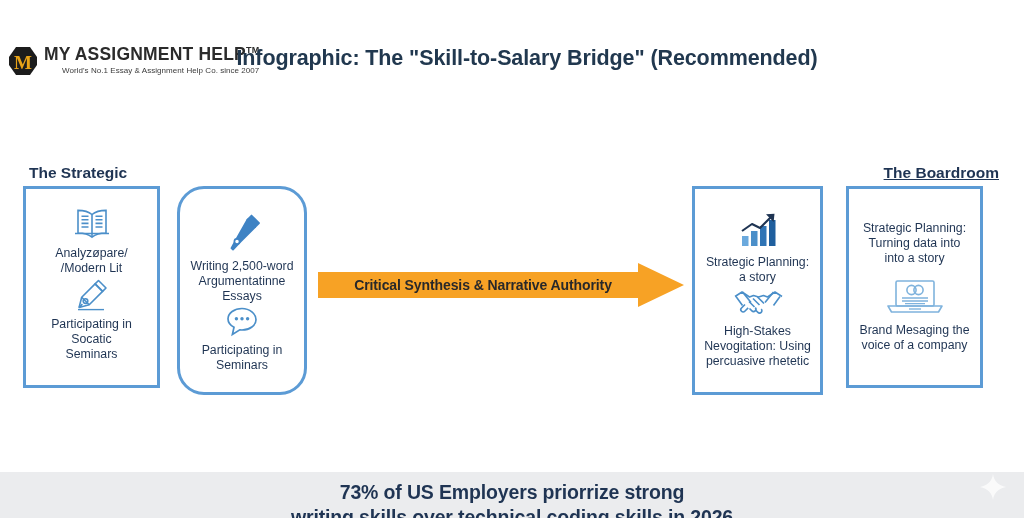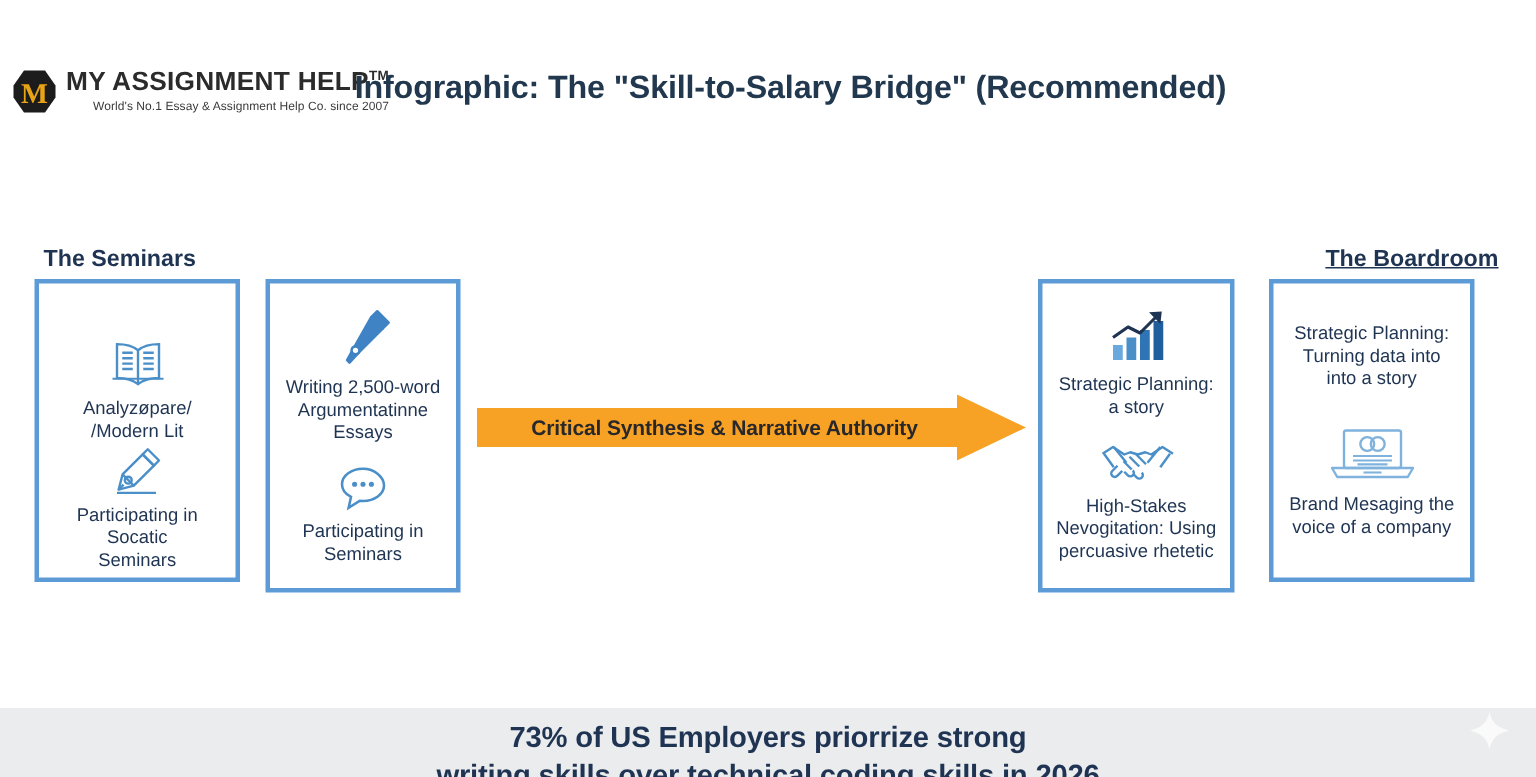--- a/index.html
+++ b/index.html
@@ -82,24 +82,24 @@
 
   .card {
     position: absolute;
     box-sizing: border-box;
     border: 3px solid #5c9bd5;
     background: #ffffff;
     display: flex;
     flex-direction: column;
     align-items: center;
     justify-content: space-evenly;
-    padding: 4px 6px;
+    padding: 23px 6px;
   }
   .card-1 { left: 23px;  top: 186px; width: 137px; height: 202px; justify-content: flex-end; }
-  .card-2 { left: 177px; top: 186px; width: 130px; height: 209px; }
+  .card-2 { left: 177px; top: 186px; width: 130px; height: 209px; border-radius: 27px; }
   .card-3 { left: 692px; top: 186px; width: 131px; height: 209px; }
   .card-4 { left: 846px; top: 186px; width: 137px; height: 202px; }
 
   .card-block {
     display: flex;
     flex-direction: column;
     align-items: center;
     width: 100%;
   }
   .card-text {
@@ -187,21 +187,21 @@
   <div class="brand-text">
     <div class="brand-name"><span>MY ASSIGNMENT HELP</span><span class="brand-tm">TM</span></div>
     <div class="brand-tagline">World's No.1 Essay &amp; Assignment Help Co. since 2007</div>
   </div>
 </div>
 
 <div class="page-title">Infographic: The "Skill-to-Salary Bridge" (Recommended)</div>
 
 <div class="stage">
 
-  <div class="group-label left">The Seminars</div>
+  <div class="group-label left">The Strategic</div>
   <div class="group-label right">The Boardroom</div>
 
   <div class="card card-1">
     <div class="card-block">
       <div class="icon-wrap">
         <svg width="44" height="34" viewBox="0 0 44 34" fill="none" stroke="#4b8fc9" stroke-width="1.6">
           <path d="M22 7.5C18.5 4.6 13.8 3.4 8 3.4V26c5.8 0 10.5 1.2 14 4.1 3.5-2.9 8.2-4.1 14-4.1V3.4c-5.8 0-10.5 1.2-14 4.1z"></path>
           <path d="M22 7.5v22.6"></path>
           <path d="M11.5 9.2h7M11.5 12.8h7M11.5 16.4h7M11.5 20h7"></path>
           <path d="M25.5 9.2h7M25.5 12.8h7M25.5 16.4h7M25.5 20h7"></path>

